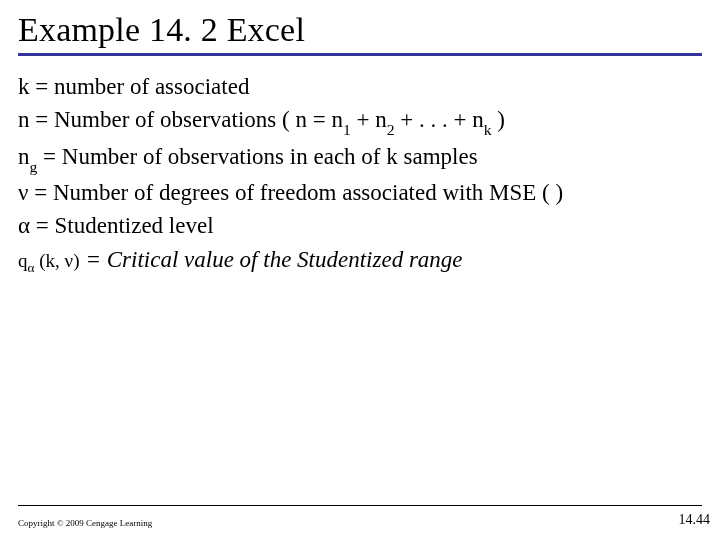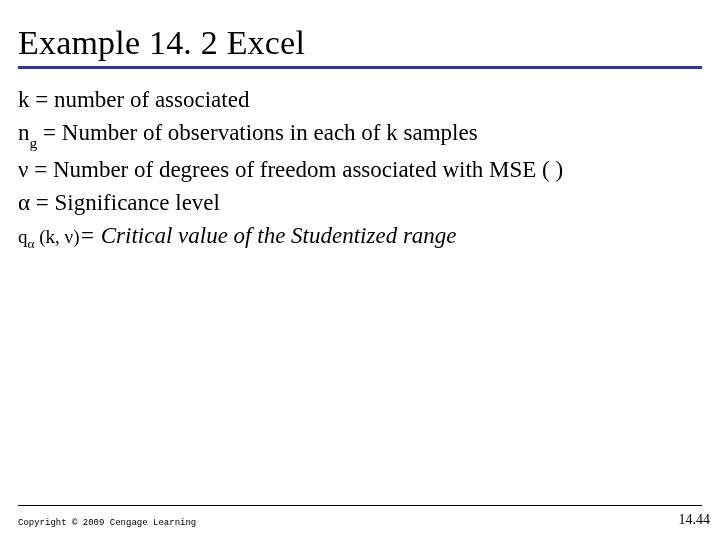--- a/index.html
+++ b/index.html
@@ -1,50 +1,53 @@
 <!DOCTYPE html>
 <html><head>
 <meta charset="utf-8">
 <style>
   * { margin: 0; padding: 0; box-sizing: border-box; }
   html, body { width: 720px; height: 540px; background: #fff; font-family: "Times New Roman", Times, serif; color: #000; }
-  .slide { position: relative; width: 720px; height: 540px; padding: 24px 18px 0 18px; border-radius: 14px; }
+  .slide { position: relative; width: 720px; height: 540px; padding: 11px 18px 0 18px; border-radius: 14px; }
   .title { font-size: 34px; font-weight: normal; padding-bottom: 4px; border-bottom: 3px solid #333399; margin-bottom: 14px; letter-spacing: 0.2px; }
   .body { font-size: 23px; line-height: 1.45; }
   .body .row { margin: 0; }
   .sub { font-size: 0.68em; vertical-align: sub; position: relative; top: 0.15em; }
   .greek { font-family: "Times New Roman", Times, serif; }
-  .qalpha { display: inline-block; font-size: 19px; }
+  .qalpha { display: inline-block; font-size: 19px; margin-right: 6px; }
   .qalpha .qa-sub { font-size: 0.7em; vertical-align: sub; }
   .indent-crit { display: inline-block; font-style: italic; }
   .footer-line { position: absolute; left: 18px; right: 18px; bottom: 34px; border-top: 1px solid #000; height: 0; }
-  .copyright { position: absolute; left: 18px; bottom: 12px; font-family: Liberation Mono, monospace; font-size: 9px; color: #000; }
+  .copyright { position: absolute; left: 18px; bottom: 12px; font-family: Liberation Serif, serif; font-size: 9px; color: #000; }
   .pagenum { position: absolute; right: 10px; bottom: 12px; font-family: "Times New Roman", Times, serif; font-size: 14px; color: #000; }
 </style>
 </head>
 <body>
 
 <div class="slide">
   <div class="title">Example 14. 2 Excel</div>
 
   <div class="body">
 
     <div class="row">k = number of associated</div>
 
+    <div class="row">
+      <span>n = Number of observations ( n = n</span><span class="sub">1</span><span> + n</span><span class="sub">2</span><span> + . . . + n</span><span class="sub">k</span><span> )</span>
+    </div>
 
     <div class="row">
       <span>n</span><span class="sub">g</span><span>  = Number of observations in each of k samples</span>
     </div>
 
     <div class="row">
       <span class="greek">ν</span><span>  = Number of degrees of freedom associated with MSE ( )</span>
     </div>
 
     <div class="row">
-      <span class="greek">α</span><span> = Significance level</span>
+      <span class="greek">α</span><span> = Studentized level</span>
     </div>
 
     <div class="row">
       <span class="qalpha">
         <span>q</span><span class="qa-sub">α</span><span> (k, ν)</span>
       </span><span class="indent-crit"> = Critical value of the Studentized range</span>
     </div>
 
   </div>
 

